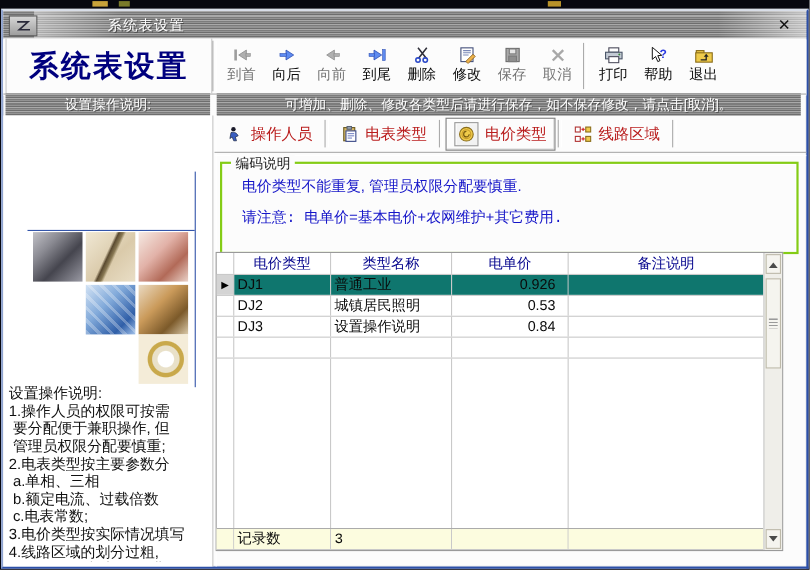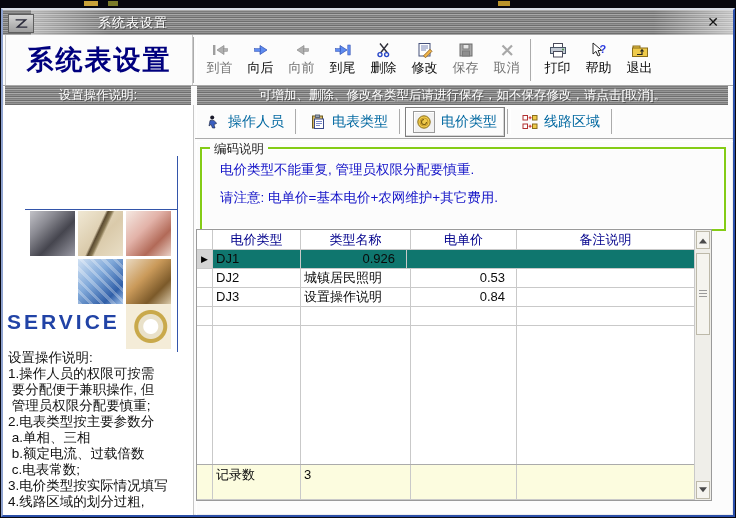--- a/index.html
+++ b/index.html
@@ -91,39 +91,39 @@
       radial-gradient(circle at 55% 50%,#FFFFFF 0 7px,#E9E1C9 8px 12px,#C9A94B 13px 16px,#F4ECD8 17px);}
   .service{position:absolute;left:4px;top:205px;font-size:21px;font-weight:bold;
     color:#2143A6;letter-spacing:3px;}
   .instructions{position:absolute;left:5px;top:245px;right:0;bottom:4px;
     font-size:13.5px;line-height:16px;color:#101010;white-space:pre;overflow:hidden;}
 
   
   .tabbar{position:absolute;left:194px;top:96px;right:2px;height:31px;
     display:flex;align-items:center;background:#FCFCFC;}
   .tab{display:flex;align-items:center;gap:6px;height:26px;padding:0 9px;
-    font-size:14px;color:#0369a1;white-space:nowrap;}
+    font-size:14px;color:#b91c1c;white-space:nowrap;}
   .tab .tabicon{display:flex;align-items:center;justify-content:center;}
   .tab.active{border:1px solid #7E7E7E;box-shadow:inset -1px -1px 0 #D6D6D6,inset 1px 1px 0 #FFFFFF;
     height:28px;padding:0 7px;background:#FCFCFC;}
   .tab.active .tabicon{border:1px solid #9A9A9A;background:#F2F2F2;padding:2px;
     box-shadow:inset 1px 1px 0 #FFFFFF;}
   .tabsep{width:2px;height:25px;margin:0 2px;
     border-left:1px solid #ABABAB;border-right:1px solid #FFFFFF;}
   .tabline{position:absolute;left:192px;right:0;top:128px;height:2px;
     border-top:1px solid #ABABAB;border-bottom:1px solid #FFFFFF;}
 
   
   .groupbox{position:absolute;left:197px;top:137px;right:7px;height:80px;
     border:2px solid #84cc16;box-shadow:inset 0 0 0 1px #FFFFFF;}
   .gb-title{position:absolute;left:8px;top:-8px;background:#FCFCFC;
     padding:0 4px;font-size:12.5px;color:#1a1a1a;}
   .gb-line{position:absolute;left:18px;font-size:13.5px;color:#1414C8;white-space:nowrap;}
   .gb-line1{top:12px;}
-  .gb-line2{top:40px;}
+  .gb-line2{top:40px;font-family:Liberation Mono, monospace;}
 
   
   .grid{position:absolute;left:193px;top:219px;width:516px;height:272px;
     border:1px solid #9A9A9A;box-sizing:border-box;background:#FFFFFF;
     display:flex;}
   .gridbody{width:497px;display:flex;flex-direction:column;}
   .grow{display:flex;height:19px;flex:none;border-bottom:1px solid #C9C9C9;box-sizing:border-box;}
   .ghead{height:20px;}
   .gc{border-right:1px solid #C9C9C9;box-sizing:border-box;font-size:13px;
     line-height:18px;overflow:hidden;white-space:nowrap;padding:0 3px;color:#0a0a0a;}
@@ -131,21 +131,21 @@
   .c1{width:88px;}
   .c2{width:110px;}
   .c3{width:106px;}
   .c4{flex:1;border-right:none;}
   .ghead .gc{color:#00008B;text-align:center;line-height:19px;}
   .grow.sel .gc{background:#0f766e;}
   .grow.sel .gi{background:#D4D4D4;}
   .pointer{display:block;font-size:9px;line-height:18px;text-align:center;color:#000;}
   .gfill{flex:1;display:flex;}
   .gfill .gc{border-bottom:none;height:auto;}
-  .gfoot{background:#FCFCDF;border-top:1px solid #ABABAB;height:36px;}
+  .gfoot{background:#FCFCDF;border-top:1px solid #ABABAB;height:20px;font-family:Liberation Mono, monospace;}
   .gfoot .gc{background:#FCFCDF;line-height:19px;}
   .num{text-align:right;padding-right:11px;}
 
   
   .sb{width:17px;border-left:1px solid #C9C9C9;background:#EFEEE9;
     display:flex;flex-direction:column;box-sizing:border-box;}
   .sb-btn{height:16px;margin:1px;background:#F5F4EF;border:1px solid #BDB9A9;
     position:relative;flex:none;}
   .sb-btn::after{content:"";position:absolute;left:50%;top:50%;}
   .sb-btn.up::after{transform:translate(-50%,-60%);
@@ -315,21 +315,20 @@
 
   <div class="sidebar">
     <div class="line-h"></div>
     <div class="line-v"></div>
     <div class="photo p1"></div>
     <div class="photo p2"></div>
     <div class="photo p3"></div>
     <div class="photo p4"></div>
     <div class="photo p5"></div>
     <div class="photo p6"></div>
-    <div class="service">SERVICE</div>
     <div class="instructions">设置操作说明:
 1.操作人员的权限可按需
  要分配便于兼职操作, 但
  管理员权限分配要慎重;
 2.电表类型按主要参数分
  a.单相、三相
  b.额定电流、过载倍数
  c.电表常数;
 3.电价类型按实际情况填写
 4.线路区域的划分过粗,
@@ -403,20 +402,21 @@
         <div class="gc c2">类型名称</div>
         <div class="gc c3">电单价</div>
         <div class="gc c4">备注说明</div>
       </div>
 
       <div class="grow sel">
         <div class="gc gi">
             <span class="pointer">▶</span>
           </div>
         <div class="gc c1">DJ1</div>
+        <div class="gc c2">普通工业</div>
         <div class="gc c3 num">0.926</div>
         <div class="gc c4"></div>
       </div>
 
       <div class="grow">
         <div class="gc gi"></div>
         <div class="gc c1">DJ2</div>
         <div class="gc c2">城镇居民照明</div>
         <div class="gc c3 num">0.53</div>
         <div class="gc c4"></div>

